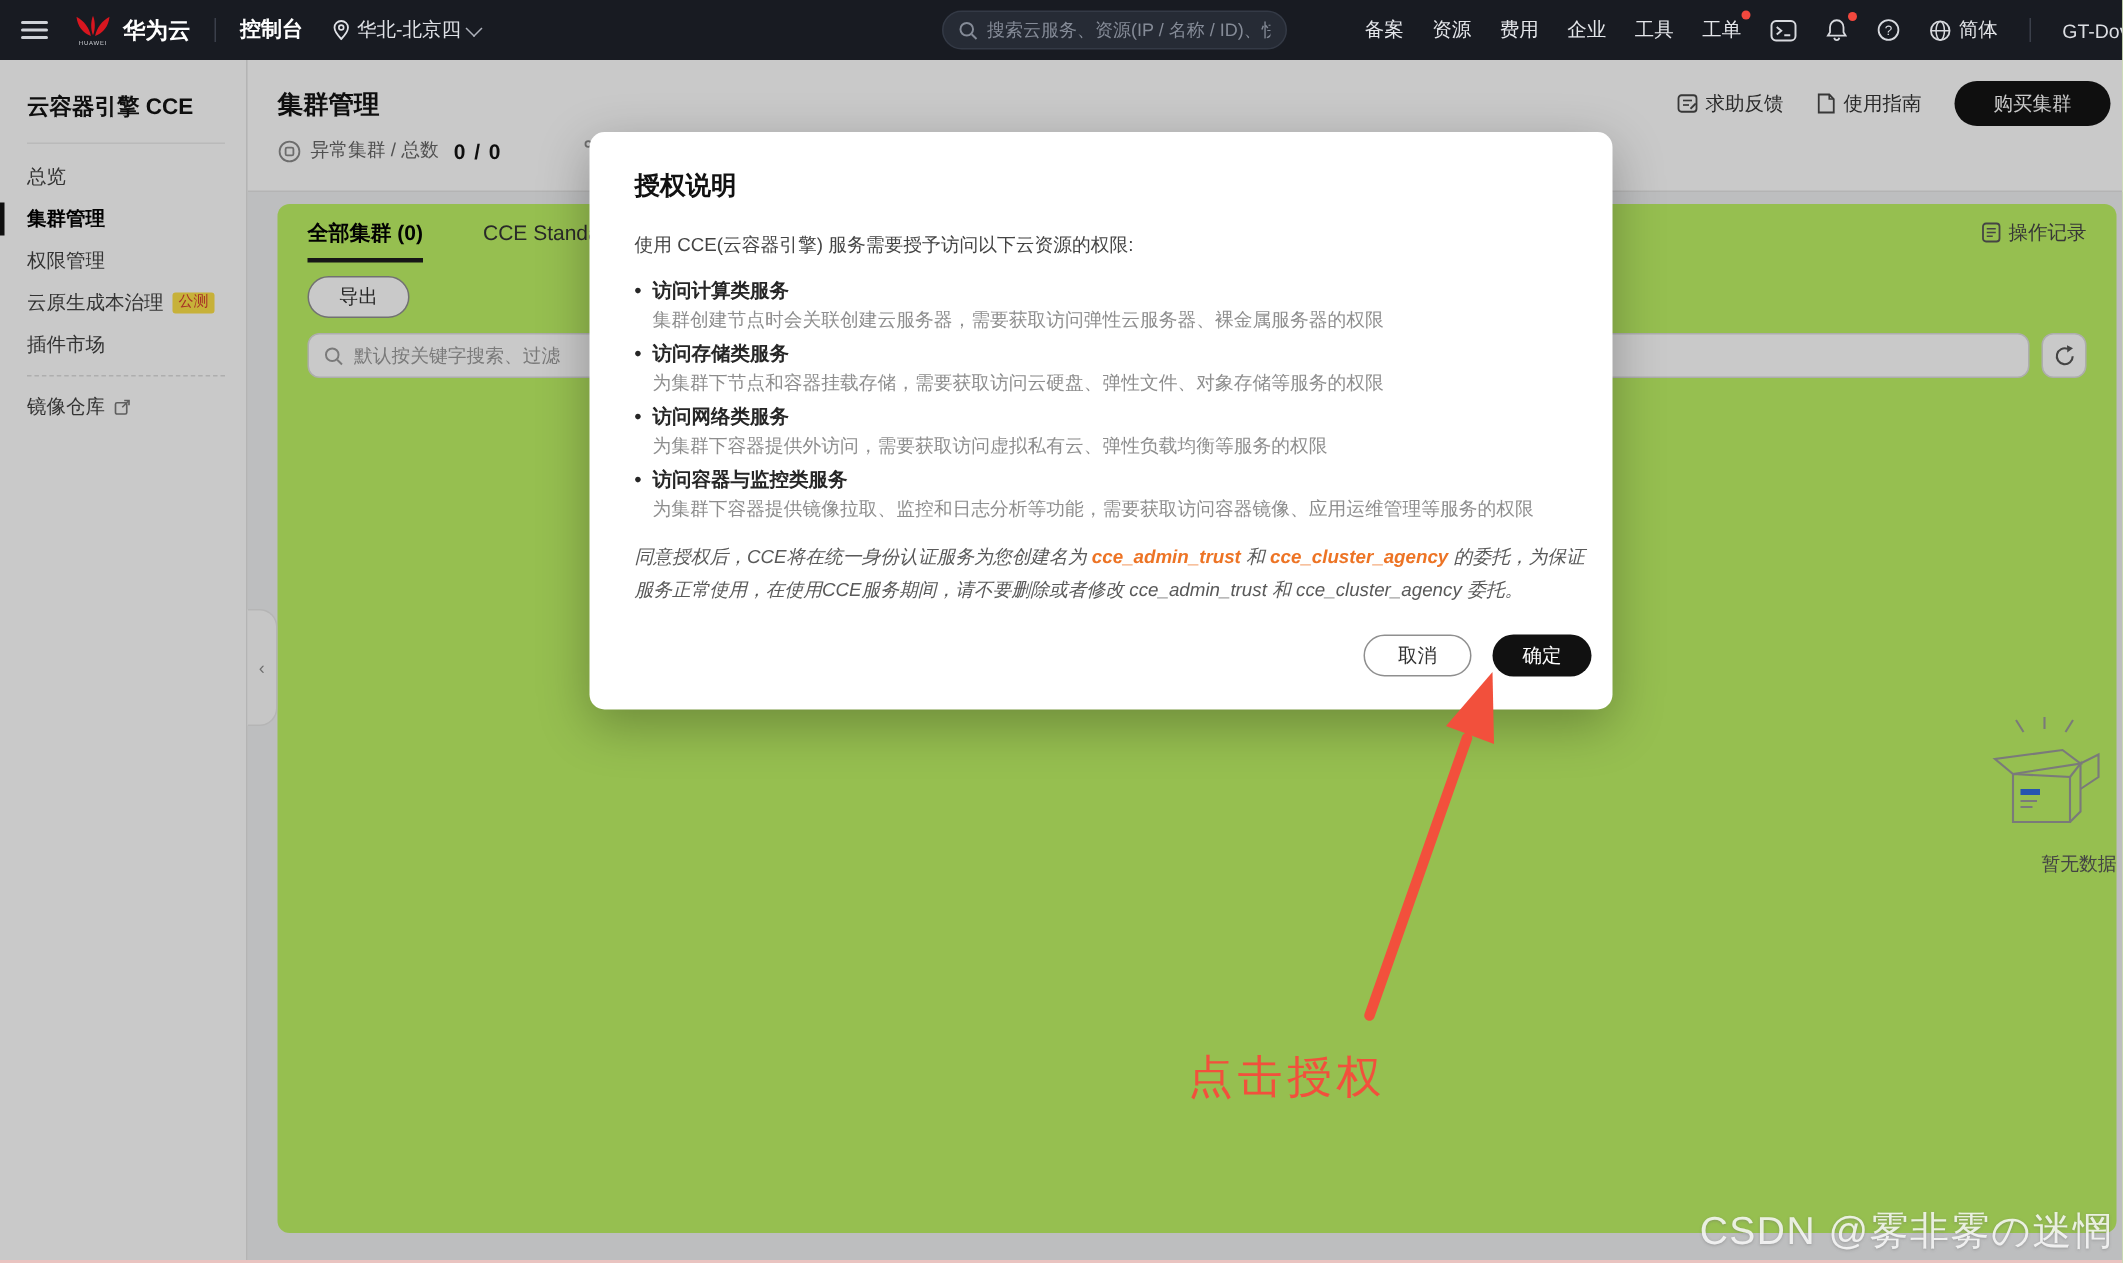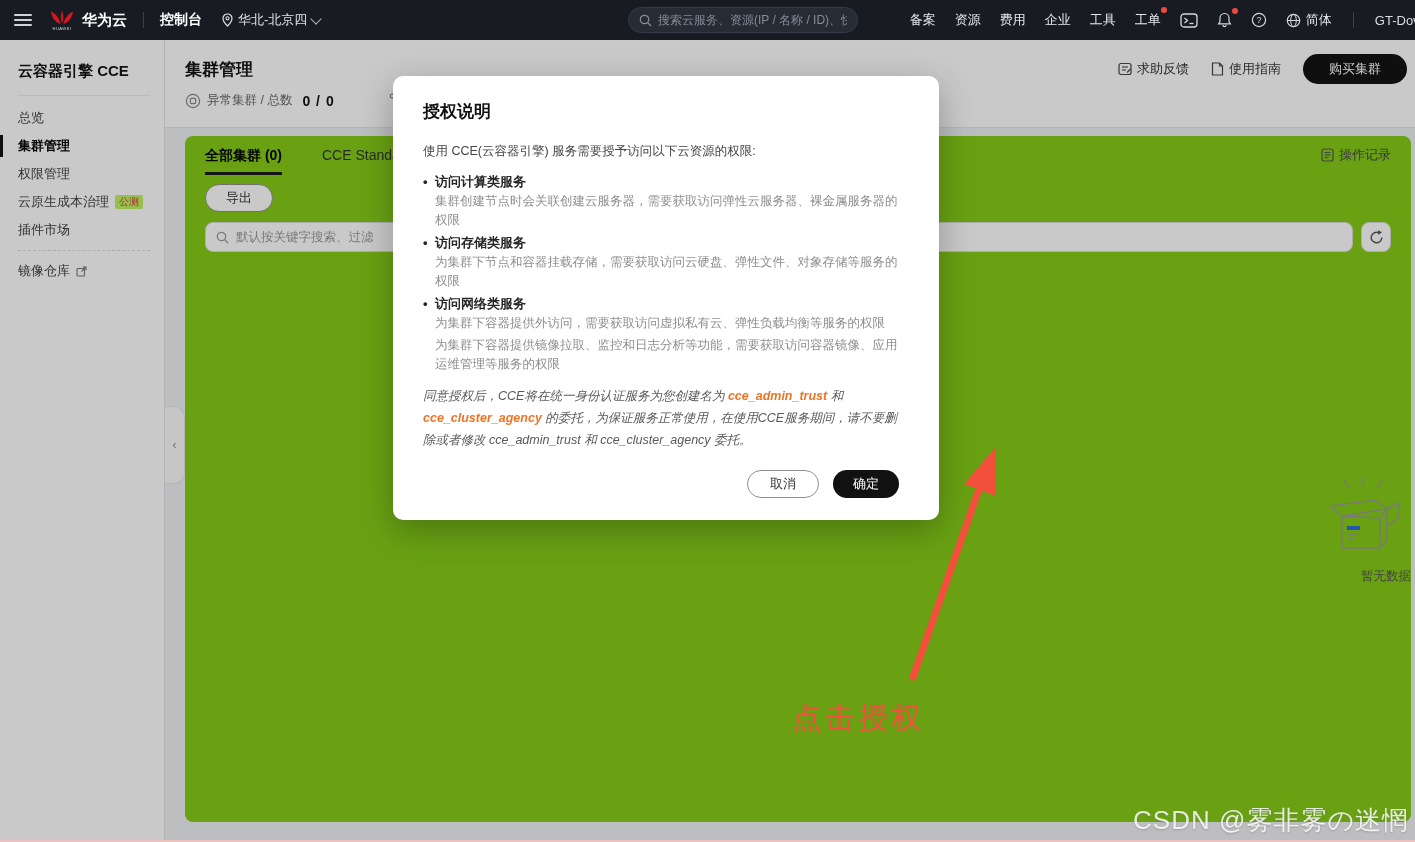--- a/index.html
+++ b/index.html
@@ -29,56 +29,56 @@
   .lang { display:flex; align-items:center; gap:5px; font-size:13px; color:#e4e6ea; cursor:pointer; }
   .user { font-size:13px; color:#dcdee3; cursor:pointer; white-space:nowrap; }
 
   
   .sidebar { position:absolute; left:0; top:40px; width:165px; bottom:0; background:#ffffff; border-right:1px solid #e4e4e4; z-index:5; }
   .sb-title { font-size:15px; font-weight:bold; color:#111; padding:22px 0 14px 18px; }
   .sb-hr { border-top:1px solid #ececec; margin:0 14px 8px 18px; }
   .sb-item { position:relative; height:28px; line-height:28px; font-size:13px; color:#404040; padding-left:18px; cursor:pointer; display:flex; align-items:center; gap:6px; }
   .sb-item.active { font-weight:bold; color:#000; }
   .sb-item.active::before { content:""; position:absolute; left:0; top:3px; bottom:3px; width:3px; background:#111; }
-  .beta-badge { font-size:10px; color:#d43c2f; background:#bef264; border-radius:2px; padding:1px 4px; line-height:12px; }
+  .beta-badge { font-size:10px; color:#d43c2f; background:#fde047; border-radius:2px; padding:1px 4px; line-height:12px; }
   .sb-dashed { border-top:1px dashed #ddd; margin:6px 14px 6px 18px; }
   .collapse-handle { position:absolute; left:165px; top:406px; width:20px; height:78px; background:#fcfcfc; border:1px solid #e6e6e6; border-left:none; border-radius:0 12px 12px 0; z-index:6; display:flex; align-items:center; justify-content:center; color:#8b8b8b; font-size:12px; cursor:pointer; }
 
   
   .hdr { position:absolute; left:165px; top:40px; right:0; height:88px; background:#fff; border-bottom:1px solid #e5e5e5; }
   .hdr-title { position:absolute; left:20px; top:18px; font-size:17px; font-weight:bold; color:#111; }
   .hdr-stats { position:absolute; left:20px; top:52px; display:flex; align-items:center; color:#666; font-size:12.5px; white-space:nowrap; }
   .stat-val { font-size:14px; color:#111; font-weight:bold; margin-left:10px; letter-spacing:1px; }
   .stat-gap { width:54px; }
   .hdr-actions { position:absolute; right:8px; top:14px; display:flex; align-items:center; gap:22px; }
   .hdr-link { display:flex; align-items:center; gap:5px; font-size:13px; color:#333; cursor:pointer; }
   .buy-btn { height:30px; padding:0 26px; border-radius:15px; background:#111; color:#fff; font-size:13px; border:none; cursor:pointer; font-family:inherit; }
 
   
-  .content-card { position:absolute; left:185px; top:136px; right:4px; bottom:20px; background:#84cc16; border-radius:8px; }
+  .content-card { position:absolute; left:185px; top:136px; right:4px; bottom:20px; background:#bef264; border-radius:8px; }
   .tabs-row { position:absolute; left:20px; top:8px; right:20px; height:34px; display:flex; align-items:center; }
   .tab { font-size:14px; color:#333; cursor:pointer; position:relative; padding-bottom:10px; }
   .tab.active { font-weight:bold; color:#000; }
   .tab.active::after { content:""; position:absolute; left:0; right:0; bottom:0; height:3px; background:#1a1a1a; }
   .tab + .tab { margin-left:40px; }
   .ops-log { position:absolute; right:0; top:2px; display:flex; align-items:center; gap:5px; font-size:13px; color:#444; cursor:pointer; }
   .export-btn { position:absolute; left:20px; top:48px; height:28px; padding:0 20px; border-radius:14px; background:#fff; border:1px solid #8f8f8f; font-size:13px; color:#333; cursor:pointer; font-family:inherit; }
   .search-row { position:absolute; left:20px; top:86px; right:20px; height:30px; display:flex; gap:8px; }
   .cl-search { flex:1; height:30px; border:1px solid #dcdcdc; border-radius:8px; background:#fff; display:flex; align-items:center; padding:0 10px; }
   .cl-search input { flex:1; border:none; outline:none; font-size:12.5px; color:#333; font-family:inherit; background:transparent; }
   .cl-search input::placeholder { color:#9a9a9a; }
   .refresh-btn { width:30px; height:30px; border:1px solid #dcdcdc; border-radius:8px; background:#fff; display:flex; align-items:center; justify-content:center; cursor:pointer; }
   .empty-wrap { position:absolute; left:0; right:0; top:340px; display:flex; flex-direction:column; align-items:flex-end; gap:14px; }
   .empty-text { font-size:12.5px; color:#555; }
 
   
   .dim { position:absolute; left:0; top:40px; right:0; bottom:0; background:rgba(10,10,10,0.22); z-index:40; }
 
   
-  .modal { position:absolute; left:393px; top:76px; width:546px; background:#fff; border-radius:10px; box-shadow:0 10px 34px rgba(0,0,0,0.28); z-index:50; padding:24px 40px 22px 30px; }
+  .modal { position:absolute; left:393px; top:88px; width:682px; background:#fff; border-radius:10px; box-shadow:0 10px 34px rgba(0,0,0,0.28); z-index:50; padding:24px 14px 22px 30px; }
   .modal-title { font-size:17px; font-weight:bold; color:#111; margin-bottom:20px; }
   .modal-intro { font-size:12.5px; color:#444; margin-bottom:12px; }
   .perm-list { list-style:none; }
   .perm-item { margin-bottom:2px; }
   .perm-title { font-size:13px; font-weight:bold; color:#262626; line-height:20px; position:relative; padding-left:12px; }
   .perm-title::before { content:"•"; position:absolute; left:0; color:#262626; }
   .perm-desc { font-size:12.5px; color:#8e8e8e; line-height:19px; padding-left:12px; margin-bottom:3px; }
   .modal-note { font-size:12.5px; color:#595959; line-height:1.75; margin-top:12px;font-style:italic; }
   .hl { color:#ed7425; font-weight:bold; }
   .modal-btns { display:flex; justify-content:flex-end; gap:14px; margin-top:18px; }
@@ -304,20 +304,21 @@
       </li>
       <li class="perm-item">
         <div class="perm-title">访问存储类服务</div>
         <div class="perm-desc">为集群下节点和容器挂载存储，需要获取访问云硬盘、弹性文件、对象存储等服务的权限</div>
       </li>
       <li class="perm-item">
         <div class="perm-title">访问网络类服务</div>
         <div class="perm-desc">为集群下容器提供外访问，需要获取访问虚拟私有云、弹性负载均衡等服务的权限</div>
       </li>
       <li class="perm-item">
+        <div class="perm-title">访问容器与监控类服务</div>
         <div class="perm-desc">为集群下容器提供镜像拉取、监控和日志分析等功能，需要获取访问容器镜像、应用运维管理等服务的权限</div>
       </li>
     </ul>
     <div class="modal-note"><span>同意授权后，CCE将在统一身份认证服务为您创建名为 </span><span class="hl">cce_admin_trust</span><span> 和 </span><span class="hl">cce_cluster_agency</span><span> 的委托，为保证服务正常使用，在使用CCE服务期间，请不要删除或者修改 cce_admin_trust 和 cce_cluster_agency 委托。</span></div>
     <div class="modal-btns">
       <button class="btn-cancel">取消</button>
       <button class="btn-ok">确定</button>
     </div>
   </div>
 

